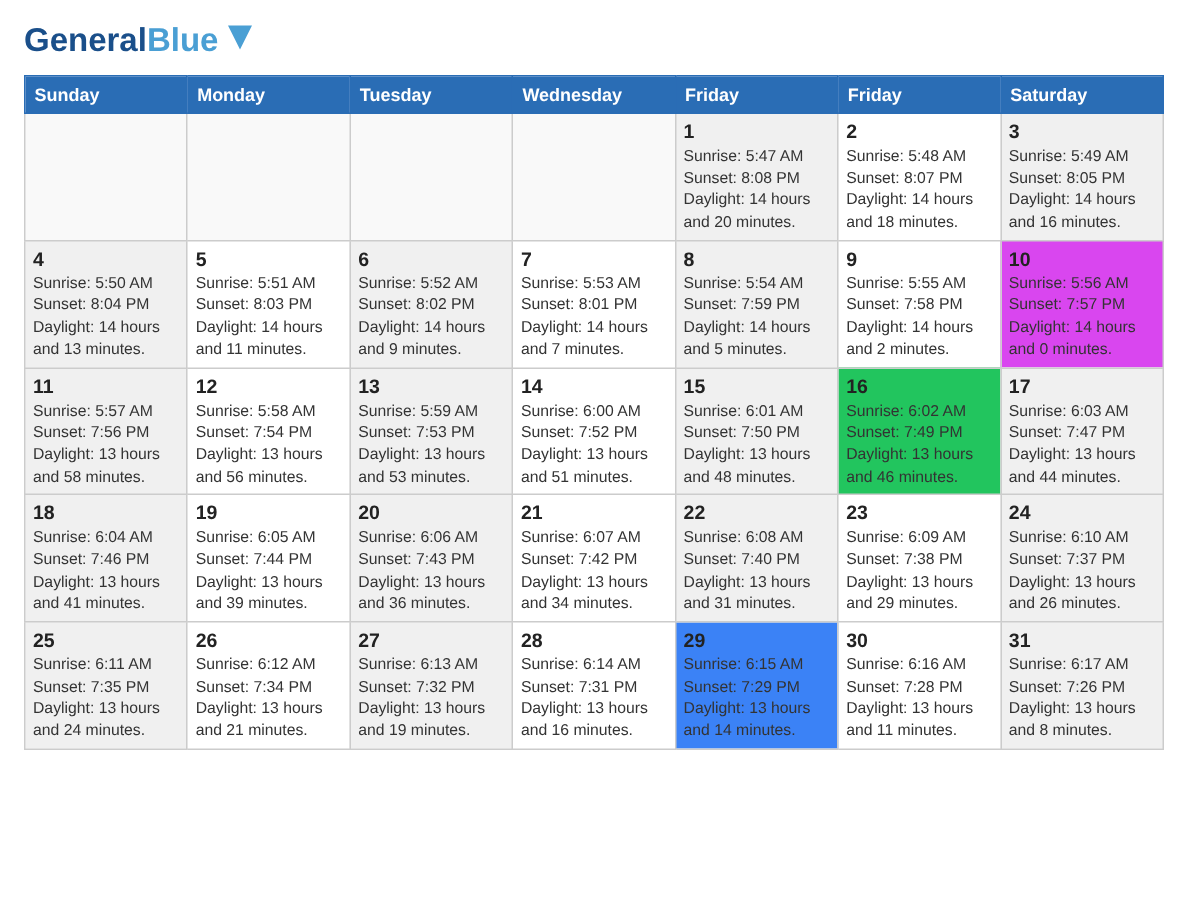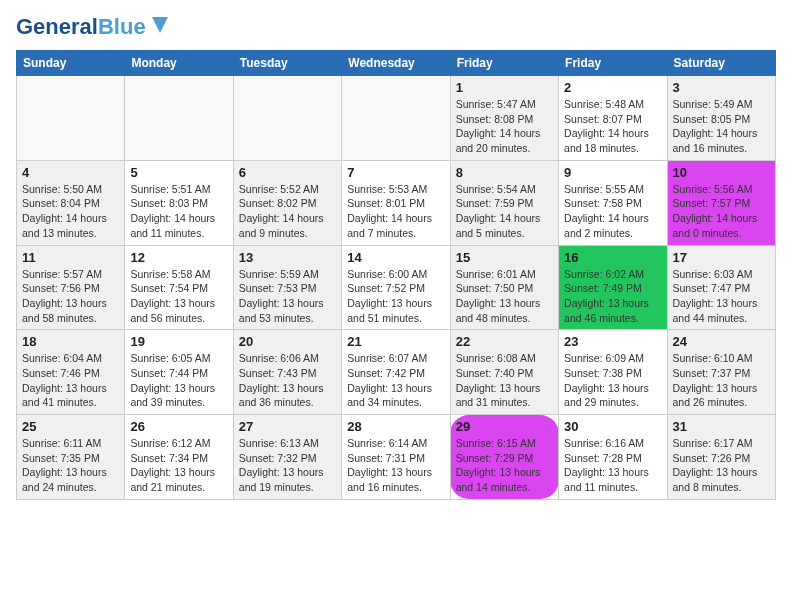--- a/index.html
+++ b/index.html
@@ -247,21 +247,21 @@
           <div class="day-detail">Sunrise: 6:12 AM<br>Sunset: 7:34 PM<br>Daylight: 13 hours and 21 minutes.</div>
         </td>
         <td style="background: rgb(240, 240, 240); margin-top: 35px;">
           <span class="day-num">27</span>
           <div class="day-detail">Sunrise: 6:13 AM<br>Sunset: 7:32 PM<br>Daylight: 13 hours and 19 minutes.</div>
         </td>
         <td style="background: rgb(255, 255, 255);">
           <span class="day-num">28</span>
           <div class="day-detail">Sunrise: 6:14 AM<br>Sunset: 7:31 PM<br>Daylight: 13 hours and 16 minutes.</div>
         </td>
-        <td style="background: #d946ef; border-radius: 19px;">
+        <td style="background: #3b82f6;">
           <span class="day-num">29</span>
           <div class="day-detail">Sunrise: 6:15 AM<br>Sunset: 7:29 PM<br>Daylight: 13 hours and 14 minutes.</div>
         </td>
         <td style="background: rgb(255, 255, 255);">
           <span class="day-num">30</span>
           <div class="day-detail">Sunrise: 6:16 AM<br>Sunset: 7:28 PM<br>Daylight: 13 hours and 11 minutes.</div>
         </td>
         <td style="background: rgb(240, 240, 240);">
           <span class="day-num">31</span>
           <div class="day-detail">Sunrise: 6:17 AM<br>Sunset: 7:26 PM<br>Daylight: 13 hours and 8 minutes.</div>

